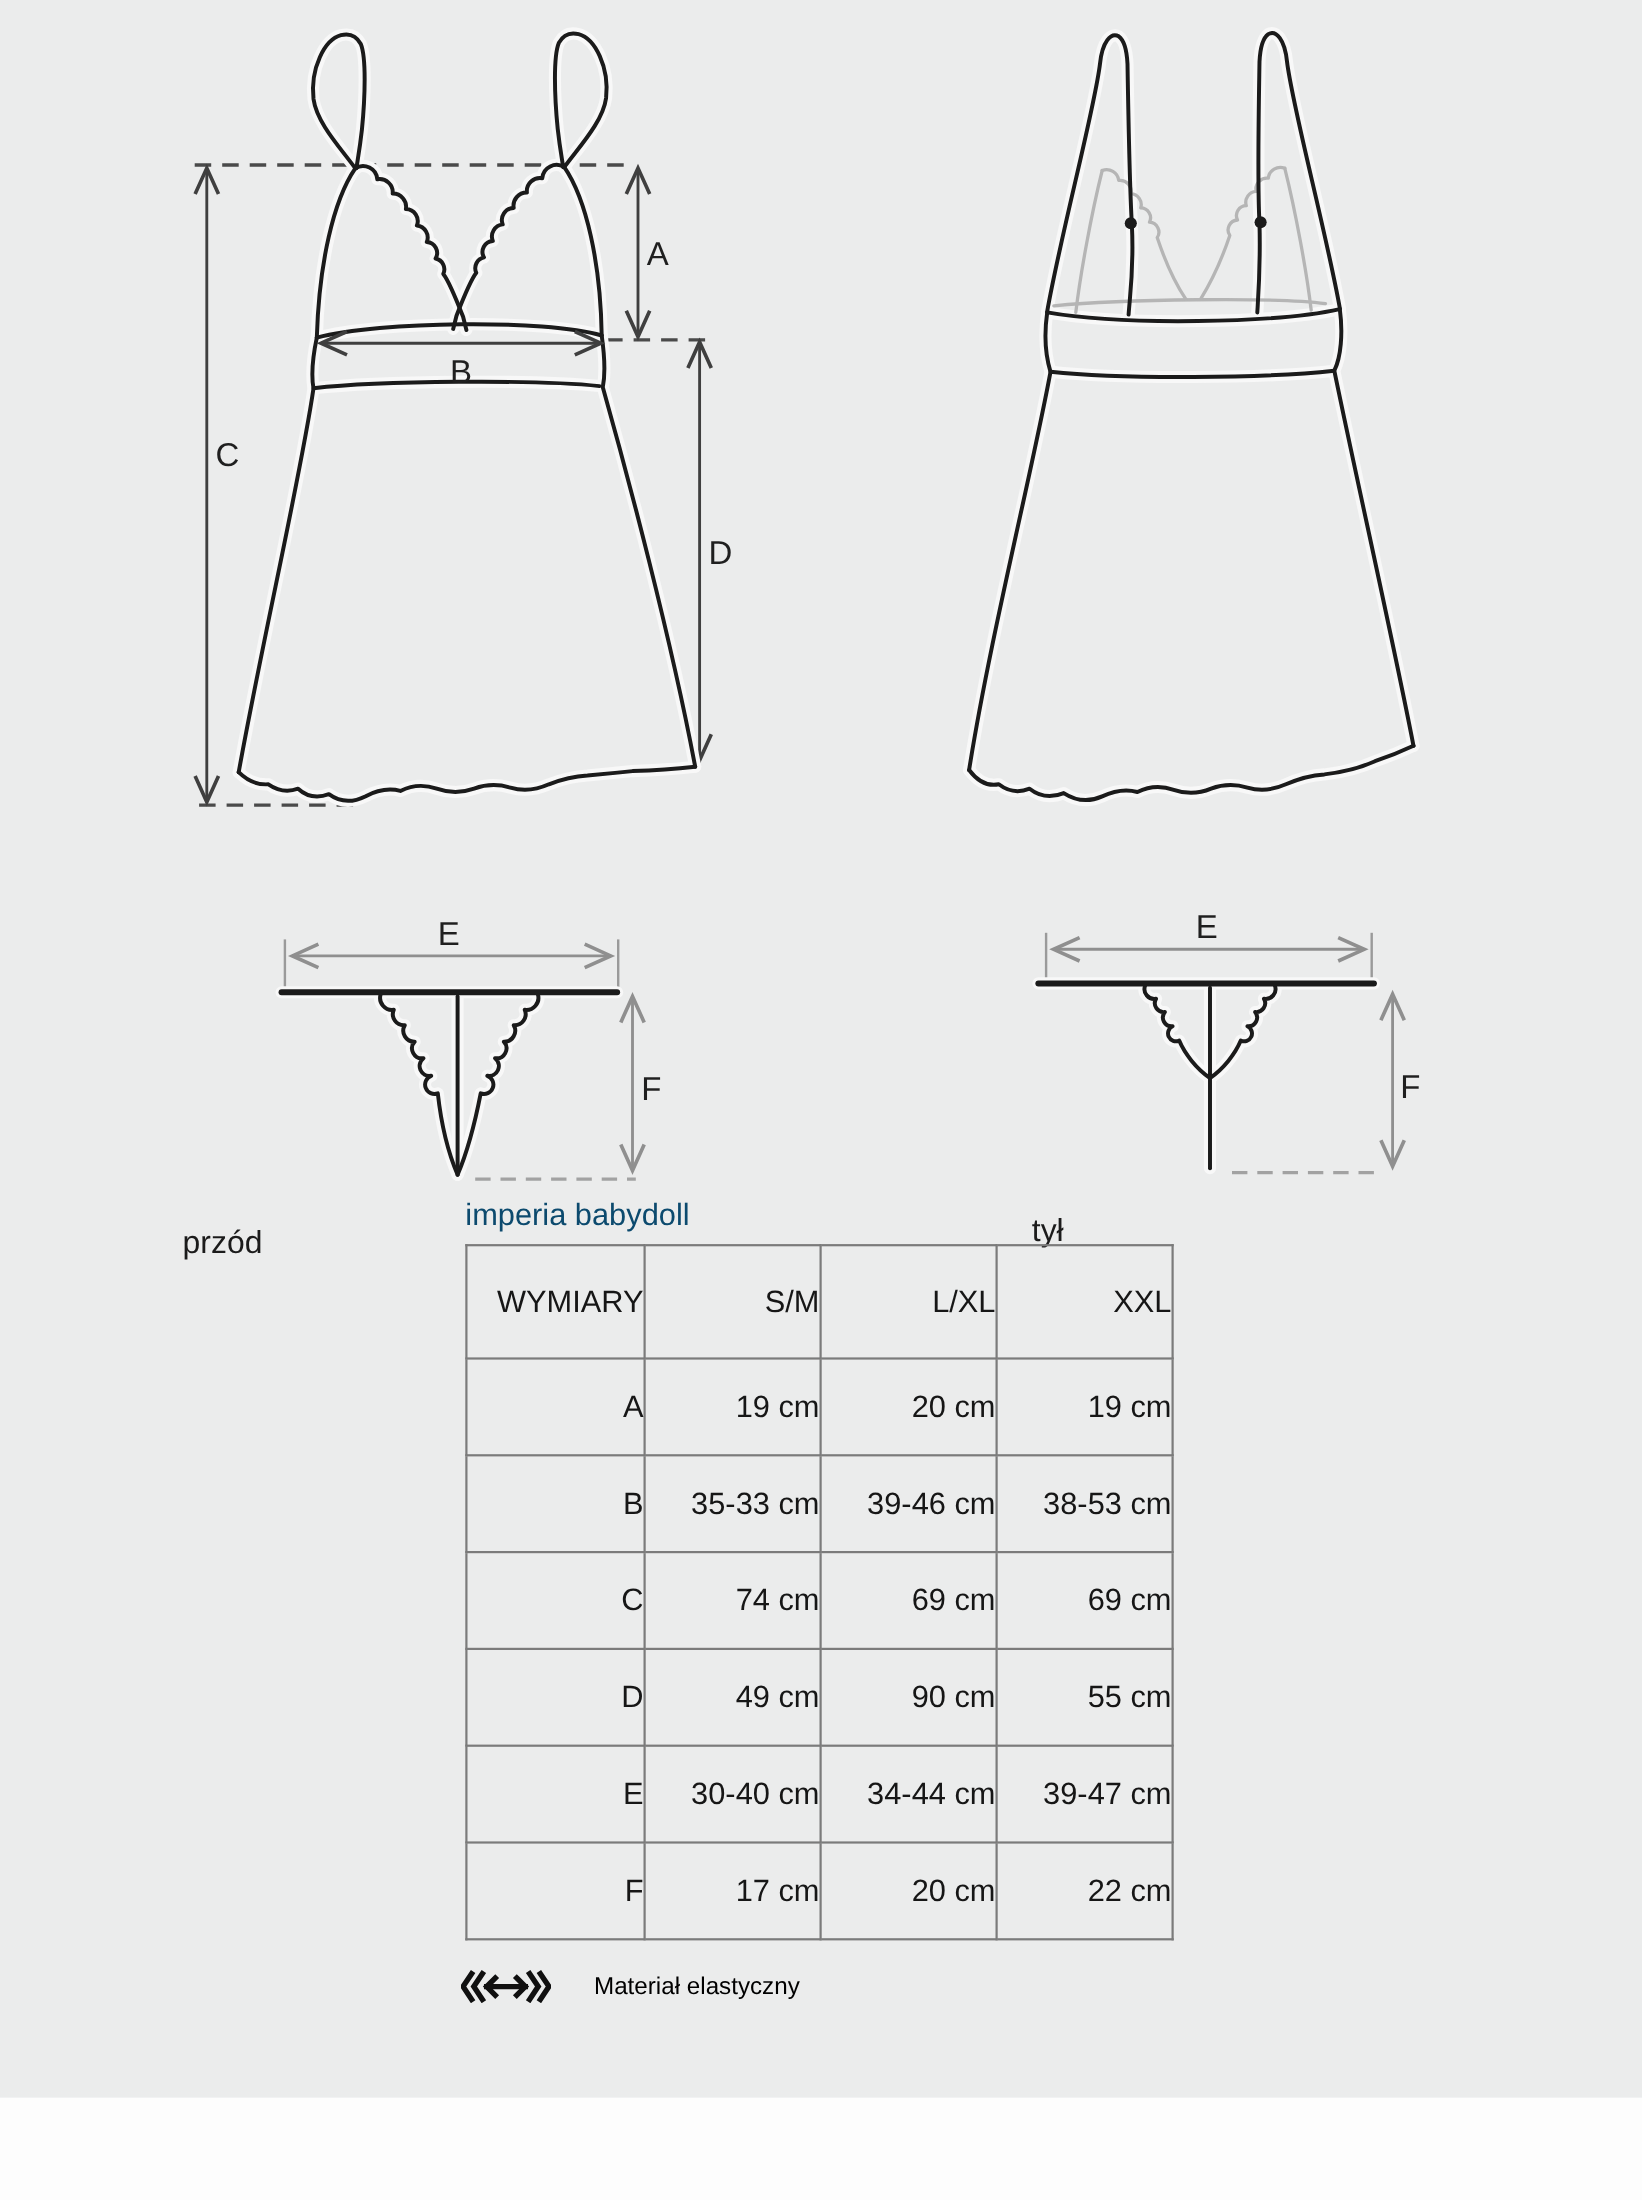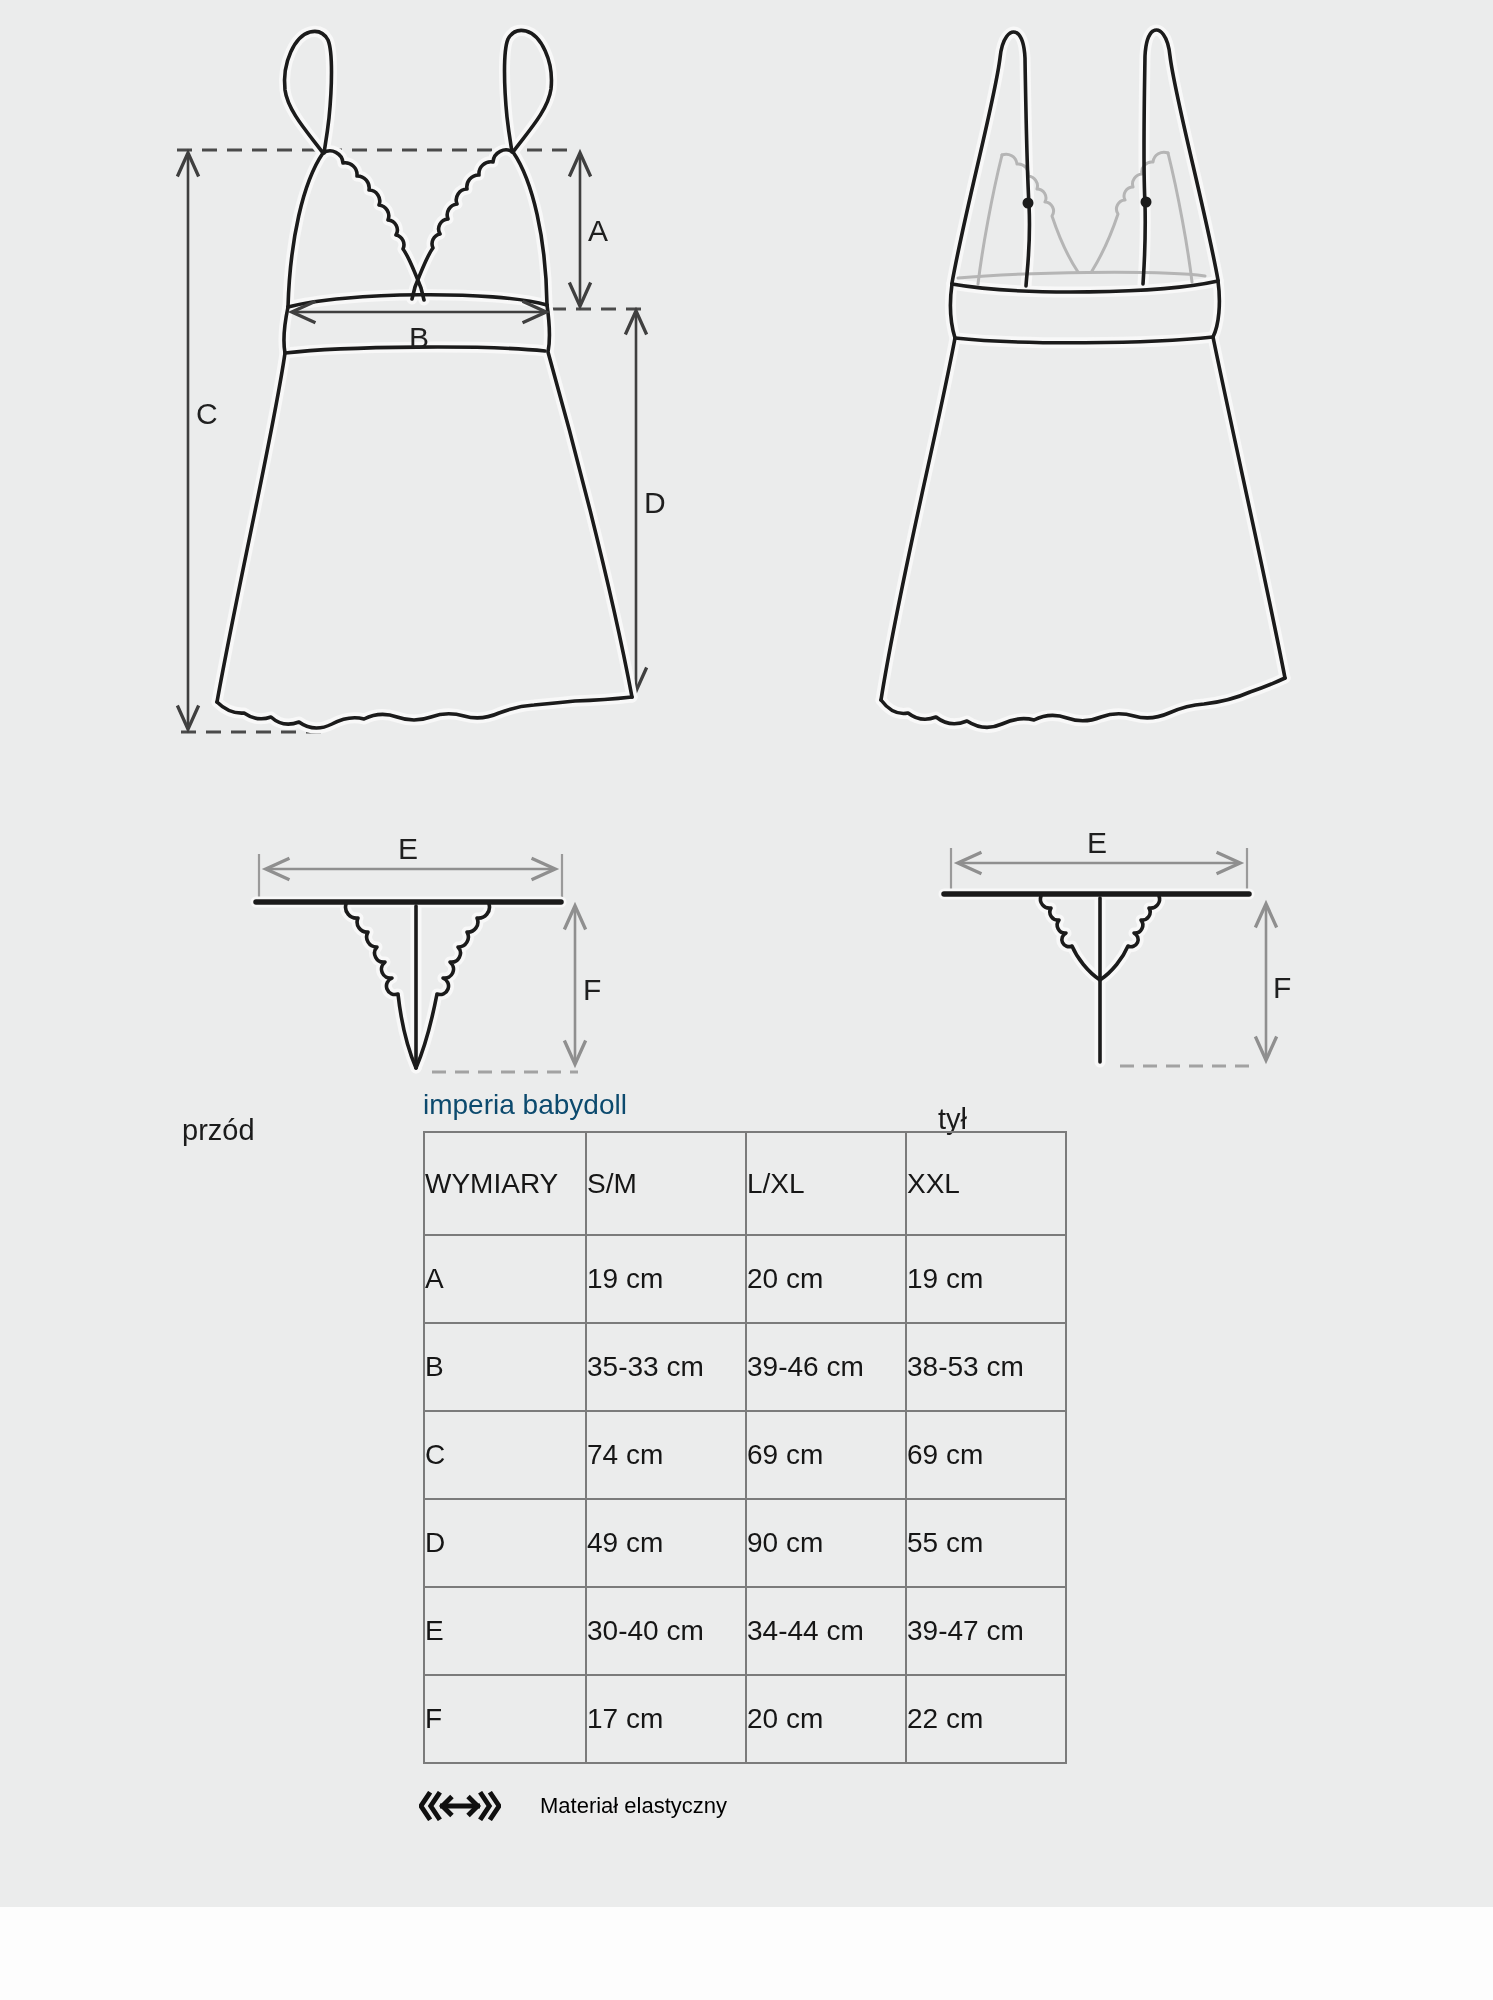--- a/index.html
+++ b/index.html
@@ -11,25 +11,25 @@
   .ink{stroke:#1b1b1b;stroke-width:3.6;fill:none;stroke-linecap:round;stroke-linejoin:round}
   .thick{stroke:#1b1b1b;stroke-width:5.5;fill:none;stroke-linecap:round}
   .dimd{stroke:#3f3f3f;stroke-width:2.6;fill:none}
   .dashd{stroke:#4a4a4a;stroke-width:3;fill:none;stroke-dasharray:15 10}
   .dimg{stroke:#8f8f8f;stroke-width:2.6;fill:none}
   .tickg{stroke:#9a9a9a;stroke-width:2.2;fill:none}
   .dashg{stroke:#a2a2a2;stroke-width:3;fill:none;stroke-dasharray:14 9}
   .gray{stroke:#b5b5b5;stroke-width:3;fill:none;stroke-linecap:round;stroke-linejoin:round}
   .dimlabel{font-family:"Liberation Sans","DejaVu Sans",sans-serif;font-size:30px;fill:#1f1f1f}
   .fig-label{position:absolute;font-size:29px;color:#1b1b1b}
-  .front-label{left:182px;top:1114px}
+  .front-label{left:166px;top:1114px}
   .back-label{left:938px;top:1103px}
   .chart-title{position:absolute;left:423px;top:1089px;font-size:28px;color:#0c4a6e}
   table.size{position:absolute;left:423px;top:1131px;border-collapse:collapse}
-  table.size td{border:2px solid #7b7b7b;text-align:left;vertical-align:middle;
+  table.size td{border:2px solid #7b7b7b;text-align:right;vertical-align:middle;
                 font-size:28px;color:#161616;padding:0}
   tr.hdr td{height:101px}
   tr.row td{height:86px}
   .note-icon{position:absolute;left:419px;top:1791px}
   .note-text{position:absolute;left:540px;top:1793px;font-size:22px;color:#000000}
 </style>
 </head>
 <body>
 
 <div class="page">

